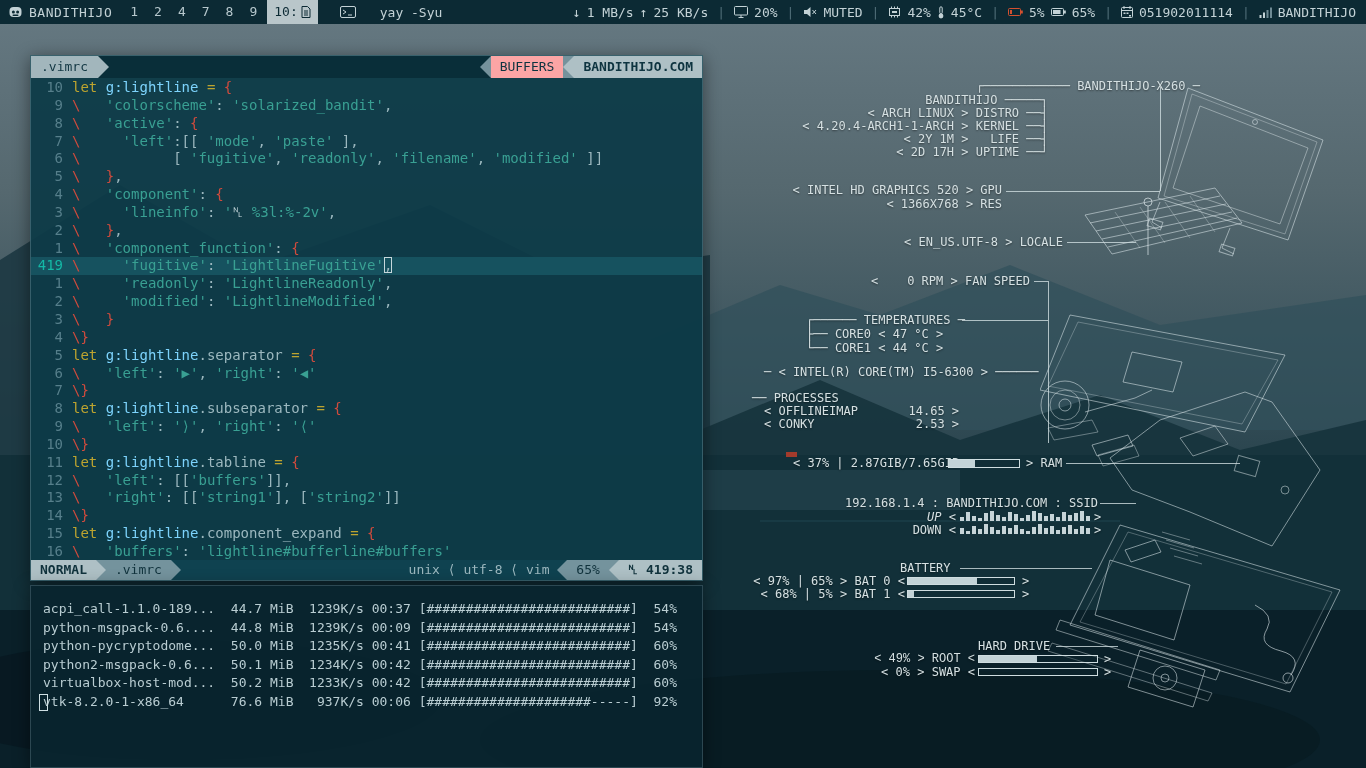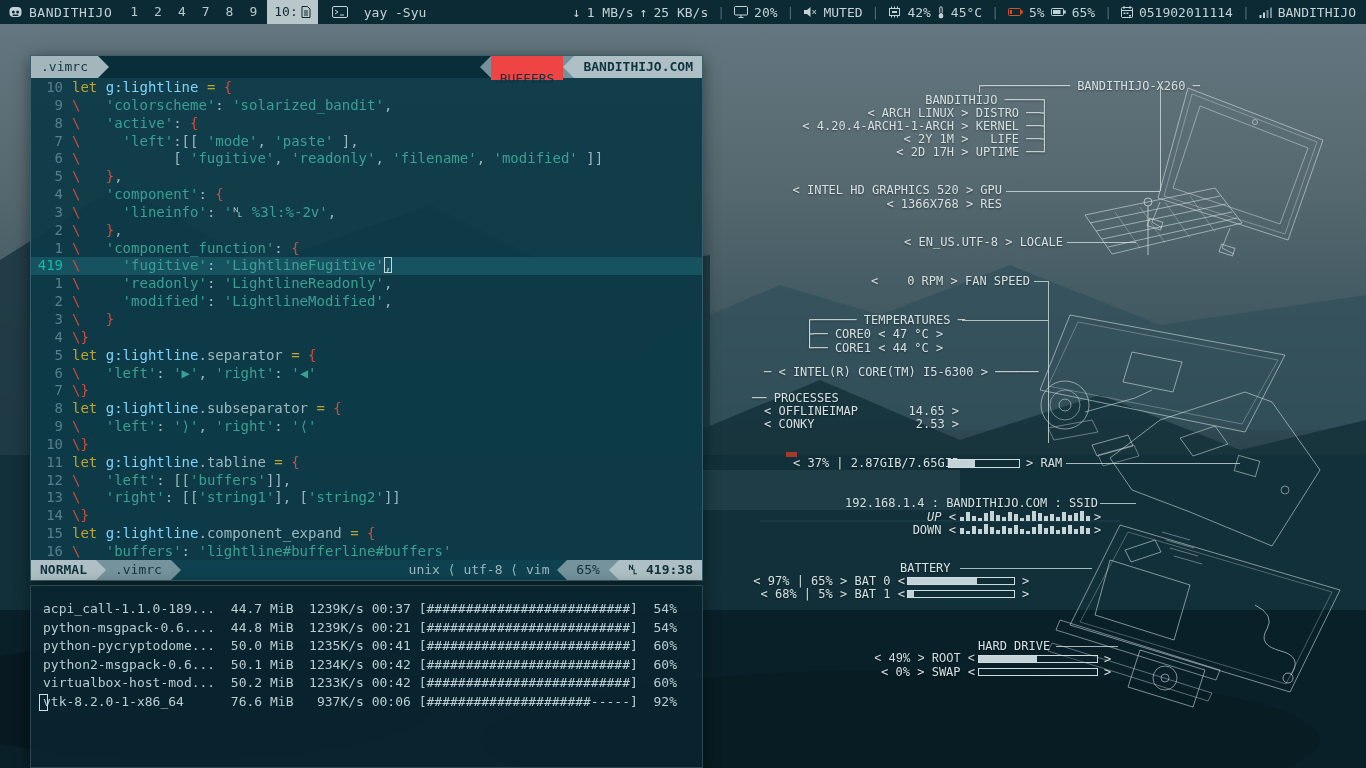--- a/index.html
+++ b/index.html
@@ -9,36 +9,36 @@
   #wallpaper{position:absolute;inset:0;}
   
   #topbar{position:absolute;left:0;top:0;width:1366px;height:24px;background:#0c2a34;
     color:#c3d2d6;font-size:13px;display:flex;align-items:center;z-index:40;}
   #topbar .left{display:flex;align-items:center;padding-left:8px;}
   #topbar .right{margin-left:auto;display:flex;align-items:center;padding-right:10px;}
   .hostname{margin:0 10px 0 6px;letter-spacing:.5px;}
   #workspaces{display:flex;align-items:center;}
   .ws{padding:0 8px;line-height:24px;color:#b7c8cd;cursor:default;}
   .ws-active{background:#b9c6ca;color:#0c2a34;line-height:24px;padding:0 7px;display:flex;align-items:center;gap:3px;margin-left:2px;}
-  .win-title{display:flex;align-items:center;gap:16px;margin-left:14px;}
+  .win-title{display:flex;align-items:center;gap:24px;margin-left:22px;}
   .mod{display:flex;align-items:center;gap:6px;white-space:nowrap;}
   .sep{color:#4f6d77;margin:0 9px;}
   .icon{display:inline-block;vertical-align:middle;}
   .red{color:#d4502f;}
   
   #vimwin{position:absolute;left:30px;top:55px;width:673px;height:526px;
     background:rgba(13,58,71,.94);border:1px solid rgba(150,180,190,.30);
     box-shadow:0 3px 16px rgba(0,0,0,.45);box-sizing:border-box;z-index:30;
     display:flex;flex-direction:column;}
   #tabline{height:22px;background:rgba(9,45,56,.95);display:flex;align-items:stretch;font-size:13px;flex:none;}
   .tab-lab{background:#a2b6bc;color:#113642;padding:0 10px;line-height:22px;}
   .tri-r{width:0;height:0;border-top:11px solid transparent;border-bottom:11px solid transparent;border-left:11px solid #a2b6bc;}
   .tl-spacer{flex:1;}
   .tri-l-buf{width:0;height:0;border-top:11px solid transparent;border-bottom:11px solid transparent;border-right:11px solid #75929c;}
-  .tab-buffers{background:#ef4444;color:#0e3440;padding:12px 9px;line-height:22px;}
+  .tab-buffers{background:#fca5a5;color:#0e3440;padding:0 9px;line-height:22px;}
   .tri-l-com{width:0;height:0;border-top:11px solid transparent;border-bottom:11px solid transparent;border-right:11px solid #aec0c5;background:#75929c;}
   .tab-site{background:#aec0c5;color:#0e3440;padding:0 9px;line-height:22px;font-weight:bold;}
   #vim-buffer{flex:1;overflow:hidden;font-size:14px;padding-top:1px;}
   .vline{display:flex;height:17.85px;line-height:17.85px;white-space:pre;}
   .gut{width:32px;flex:none;text-align:right;padding-right:9px;color:#567f8b;}
   .code{white-space:pre;}
   .curline{background:#16525f;}
   .curline .gut{color:#14b8a6;text-align:right;}
   .tk-r{color:#d14b3d;} .tk-y{color:#bda42f;} .tk-b{color:#7dd3fc;}
   .tk-s{color:#39a093;} .tk-p{color:#9cb8bf;} .tk-w{color:#cfdfe3;}
@@ -334,21 +334,21 @@
     <span class="sl-t3"></span>
     <span class="sl-seg sl-pct">65%</span>
     <span class="sl-t4"></span>
     <span class="sl-seg sl-pos"><span>␤</span> <span>419:38</span></span>
   </div>
 </div>
 
 <div id="termwin">
   <div id="term-body">
         <div class="trow">acpi_call-1.1.0-189...  44.7 MiB  1239K/s 00:37 [##########################]  54%</div>
-        <div class="trow">python-msgpack-0.6....  44.8 MiB  1239K/s 00:21 [##########################]  54%</div>
+        <div class="trow">python-msgpack-0.6....  44.8 MiB  1239K/s 00:09 [##########################]  54%</div>
         <div class="trow">python-pycryptodome...  50.0 MiB  1235K/s 00:41 [##########################]  60%</div>
         <div class="trow">python2-msgpack-0.6...  50.1 MiB  1234K/s 00:42 [##########################]  60%</div>
         <div class="trow">virtualbox-host-mod...  50.2 MiB  1233K/s 00:42 [##########################]  60%</div>
         <div class="trow"><span class="tcur"></span>vtk-8.2.0-1-x86_64      76.6 MiB   937K/s 00:06 [#####################-----]  92%</div>
       </div>
 </div>
 
 <div id="conky">
       <div class="ck-text" style="left: 970px; top: 80px; margin-left: 6px;">┌──────────── BANDITHIJO-X260 ─</div>
       <div class="ck-line" style="left: 1160px; top: 87px; width: 1px; height: 104px;"></div>

